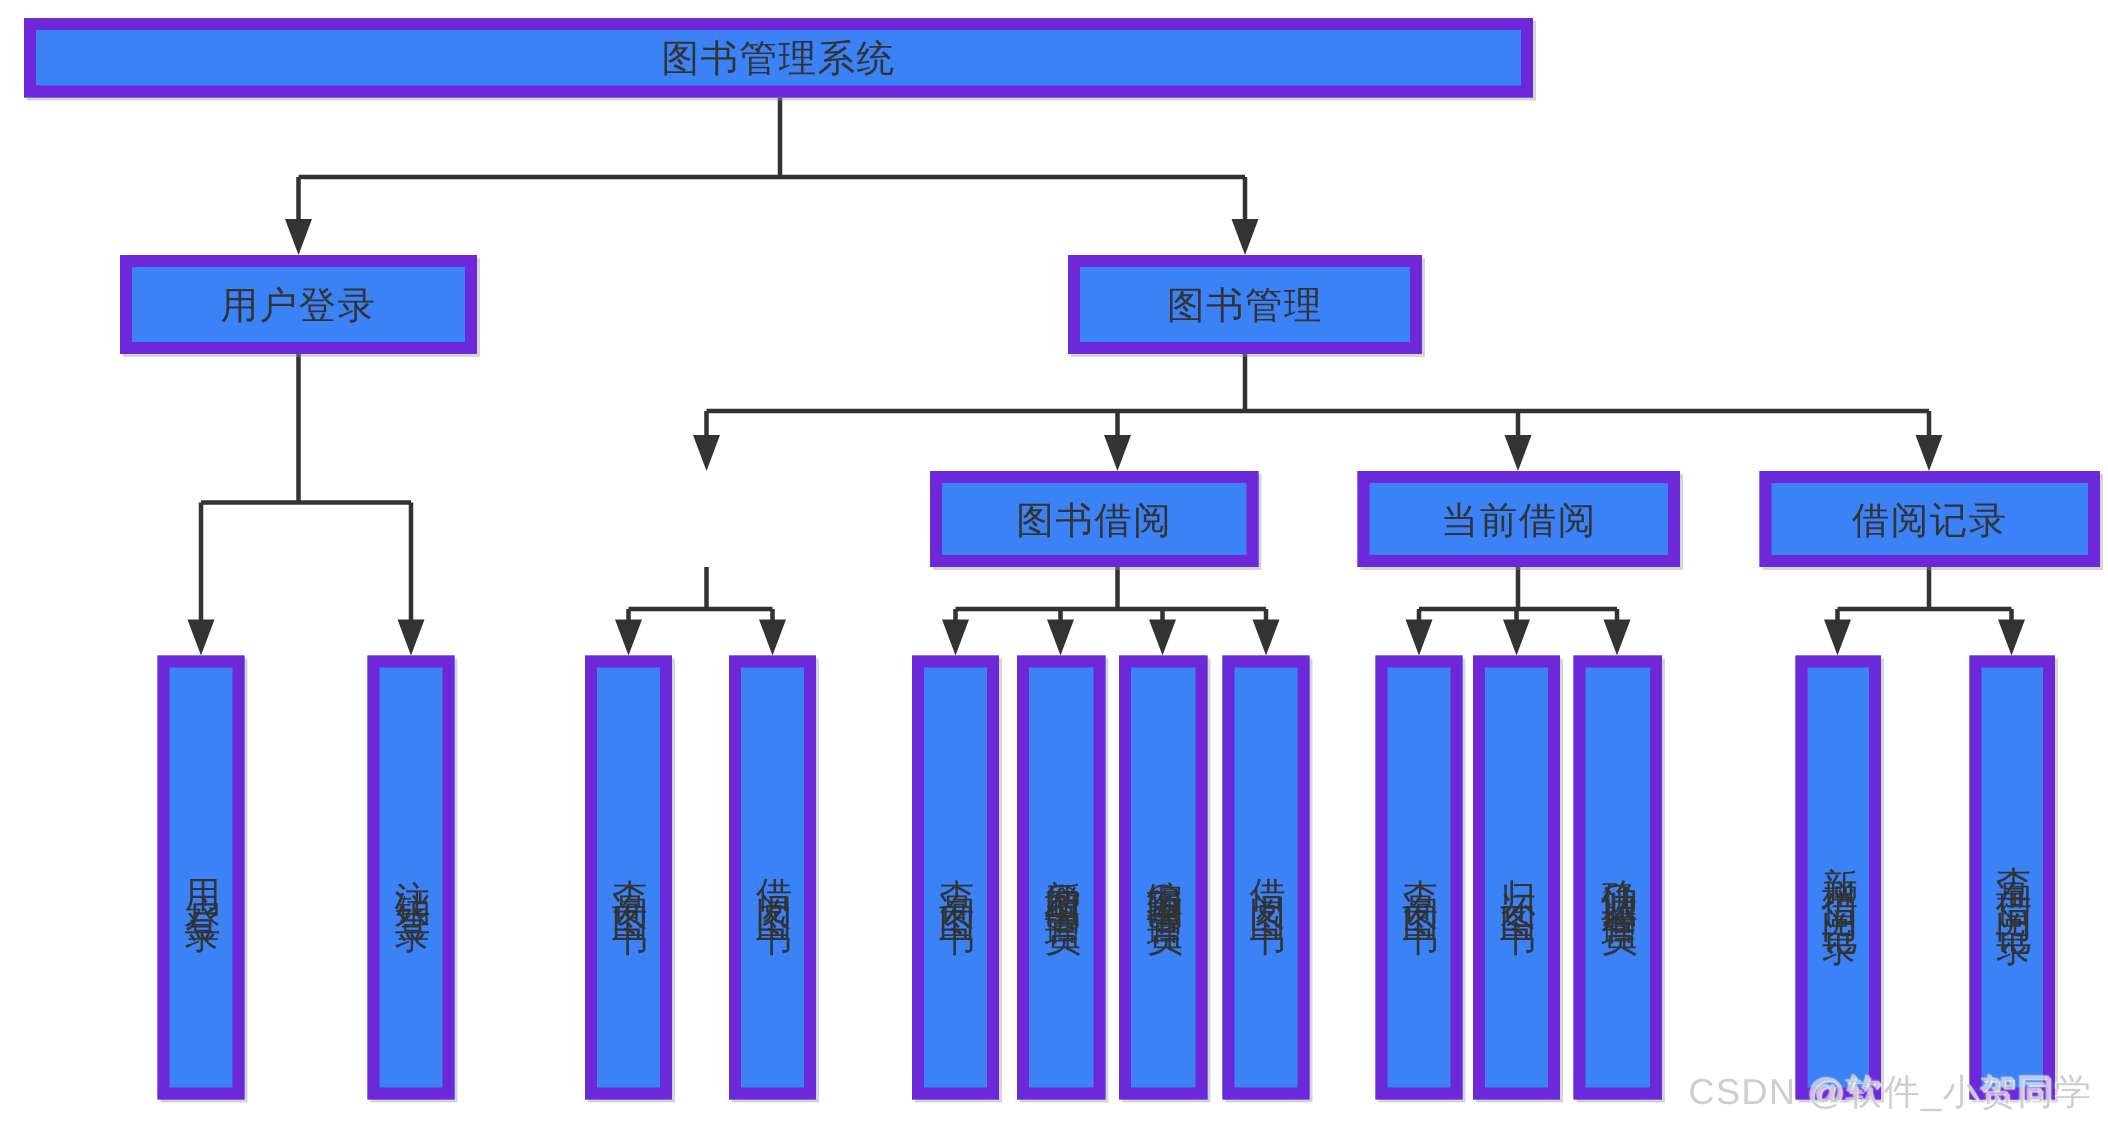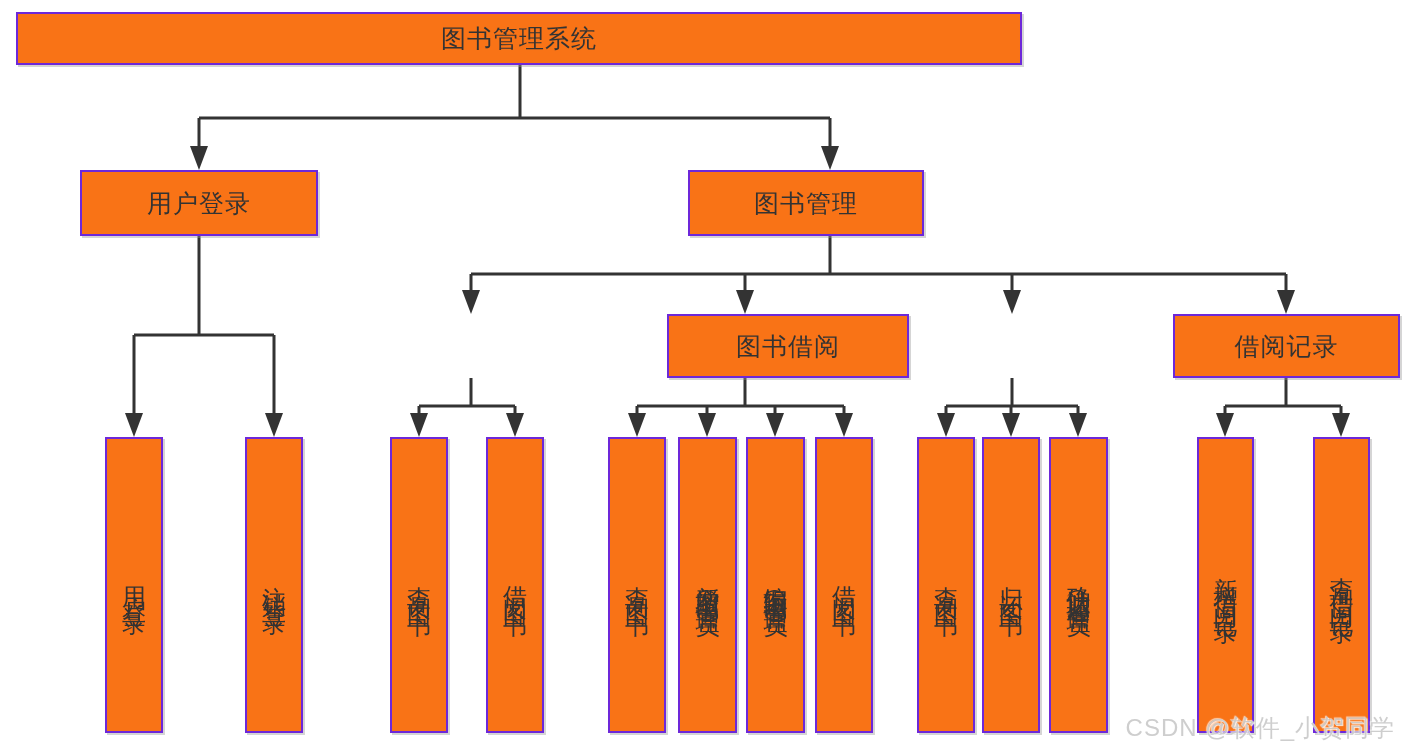--- a/index.html
+++ b/index.html
@@ -19,22 +19,22 @@
   }
   .layer {
     position: absolute;
     left: 0;
     top: 0;
     z-index: 1;
   }
   .node {
     position: absolute;
     box-sizing: border-box;
-    border: 2px solid #6d28d9;
-    background: #f97316;
+    border: 8px solid #6d28d9;
+    background: #3b82f6;
     display: flex;
     align-items: center;
     justify-content: center;
     z-index: 2;
     box-shadow: 2px 2px 0 rgba(150,150,150,0.40);
   }
   .hbox {
     font-size: 25px;
     letter-spacing: 1px;
     white-space: nowrap;
@@ -117,23 +117,24 @@
              M937 413 L955 413 L946 437 Z
              M1002 413 L1020 413 L1011 437 Z
              M1069 413 L1087 413 L1078 437 Z
              M1216 413 L1234 413 L1225 437 Z
              M1332 413 L1350 413 L1341 437 Z"></path>
   </svg>
 
   <div class="node hbox" style="left:16px; top:12px; width:1006px; height:53px;">图书管理系统</div>
 
   <div class="node hbox" style="left:80px; top:170px; width:238px; height:66px;">用户登录</div>
-  <div class="node hbox" style="left:688px; top:170px; width:236px; height:66px;">图书管理</div>
+  <div class="node hbox" style="left:712px; top:170px; width:236px; height:66px;">图书管理</div>
 
-  <div class="node hbox" style="left:667px; top:314px; width:242px; height:64px;">图书借阅</div>
+  <div class="node hbox" style="left:620px; top:314px; width:219px; height:64px;">图书借阅</div>
+  <div class="node hbox" style="left:905px; top:314px; width:215px; height:64px;">当前借阅</div>
   <div class="node hbox" style="left:1173px; top:314px; width:227px; height:64px;">借阅记录</div>
 
   <div class="node vbox" style="left:105px; top:437px; width:58px; height:296px;">用户登录</div>
   <div class="node vbox" style="left:245px; top:437px; width:58px; height:296px;">注销登录</div>
 
   <div class="node vbox" style="left:390px; top:437px; width:58px; height:296px;">查询图书</div>
   <div class="node vbox" style="left:486px; top:437px; width:58px; height:296px;">借阅图书</div>
 
   <div class="node vbox" style="left:608px; top:437px; width:58px; height:296px;">查询图书</div>
   <div class="node vbox long" style="left:678px; top:437px; width:59px; height:296px;">新增图书（管理员）</div>

